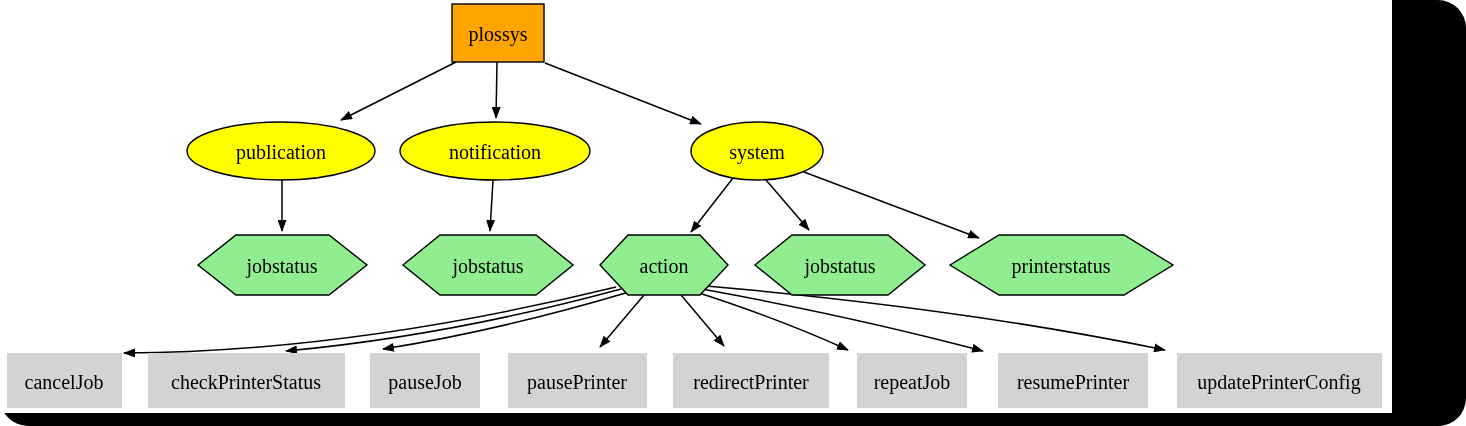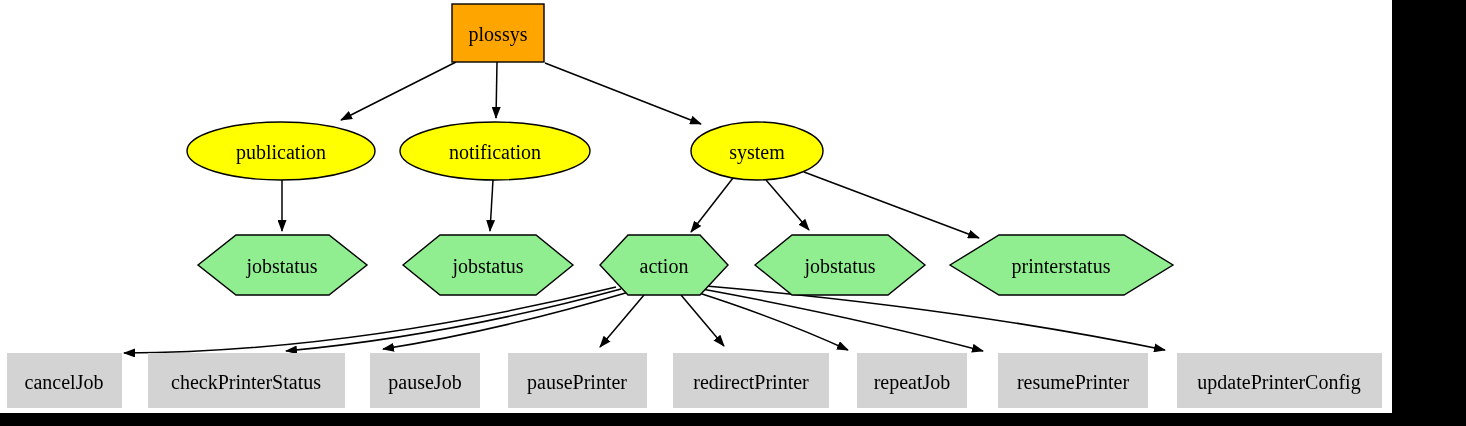--- a/index.html
+++ b/index.html
@@ -6,20 +6,21 @@
     margin: 0;
     padding: 0;
     background: #ffffff;
   }
   .canvas {
     position: relative;
     width: 1466px;
     height: 426px;
     background: #ffffff;
     overflow: hidden;
+    border-radius: 28px;
   }
   svg {
     display: block;
   }
   text {
     font-family: "Liberation Serif", "DejaVu Serif", serif;
     font-size: 20px;
     fill: #000000;
   }
   .edge {

